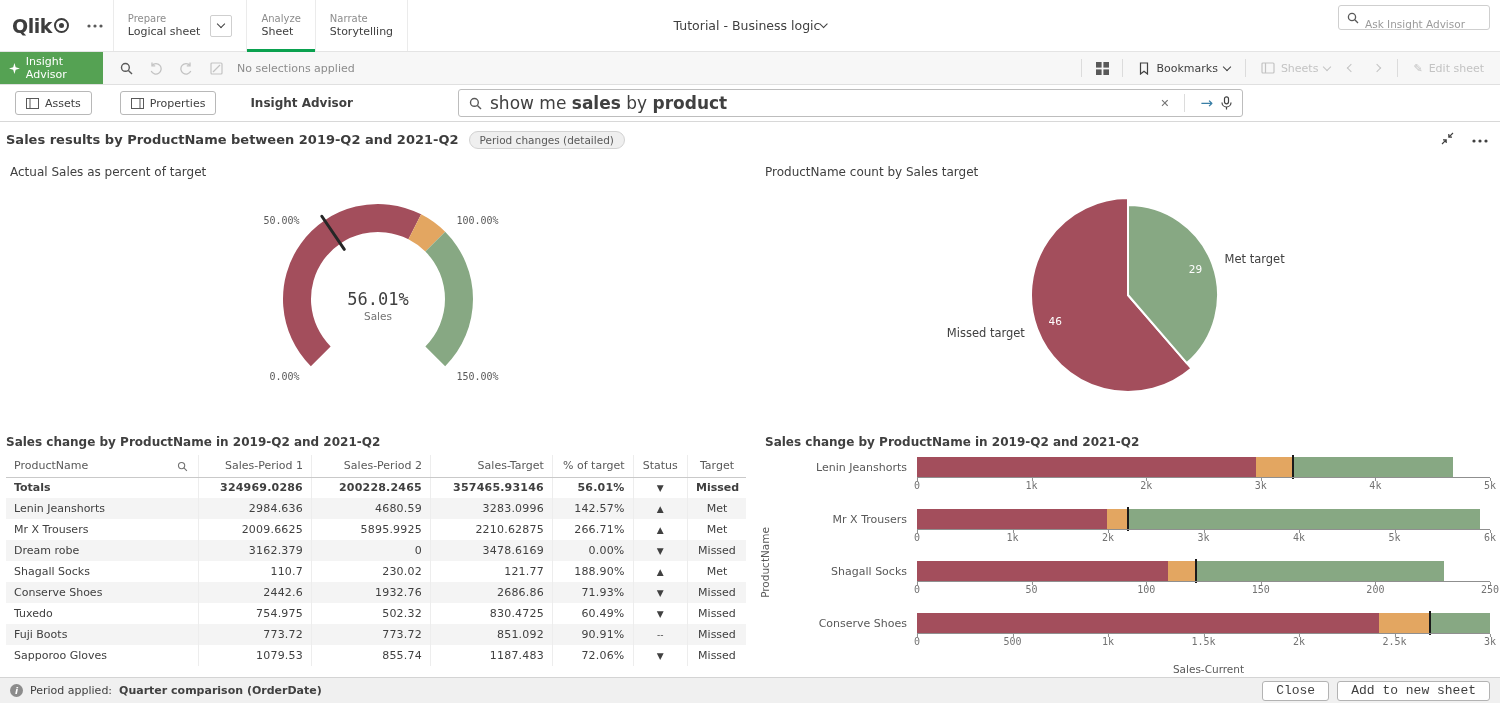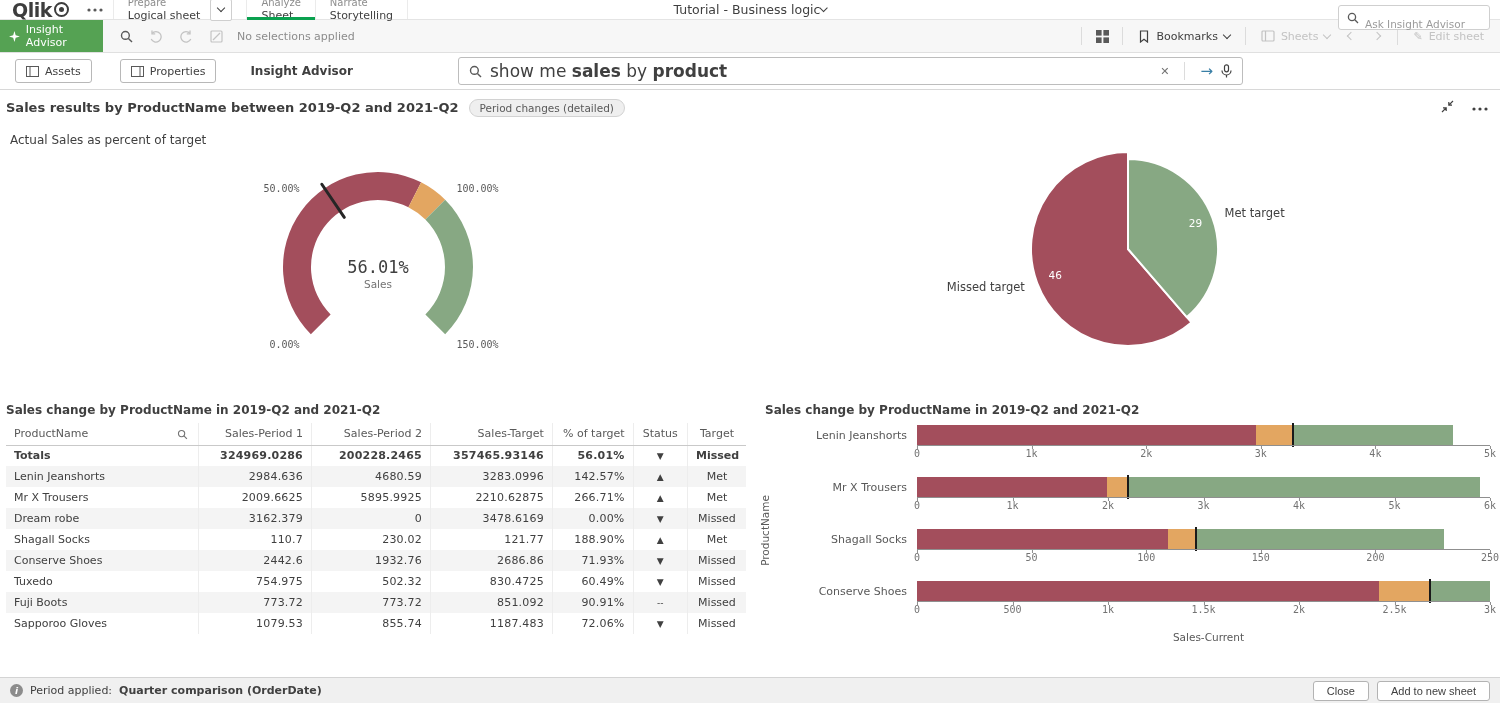--- a/index.html
+++ b/index.html
@@ -1,21 +1,21 @@
 <!DOCTYPE html>
 <html><head>
 <meta charset="utf-8">
 <style>
   * { margin:0; padding:0; box-sizing:border-box; }
   html,body { width:1500px; height:703px; overflow:hidden; background:#fff;
     font-family:"DejaVu Sans","Liberation Sans",sans-serif; font-size:11px; color:#404040; }
   body { position:relative; }
 
   
-  .topbar { height:20px; background:#fff; border-bottom:1px solid #e4e4e4; display:flex; align-items:stretch; position:relative; }
+  .topbar { height:52px; background:#fff; border-bottom:1px solid #e4e4e4; display:flex; align-items:stretch; position:relative; }
   .logo { display:flex; align-items:center; padding:0 8px 0 12px; cursor:pointer; }
   .logo-text { font-size:19px; font-weight:bold; color:#3d3d3d; letter-spacing:-0.5px; }
   .logo-q { width:15px; height:15px; border:2.5px solid #3d3d3d; border-radius:50%; margin-left:2px; position:relative; }
   .logo-q::after { content:''; position:absolute; left:50%; top:50%; width:5px; height:5px; margin:-2.5px 0 0 -2.5px; background:#3d3d3d; border-radius:50%; }
   .more-dots { display:flex; align-items:center; padding:0 10px; color:#595959; cursor:pointer; }
   .navtab { display:flex; align-items:center; gap:10px; padding:0 14px; border-left:1px solid #ebebeb; position:relative; cursor:pointer; }
   .navtab.last { border-right:1px solid #ebebeb; }
   .nt-top { font-size:10px; color:#8c8c8c; line-height:12px; }
   .nt-bottom { font-size:11px; color:#404040; line-height:14px; }
   .navtab.active::after { content:''; position:absolute; left:0; right:0; bottom:-1px; height:3px; background:#0aa14f; }
@@ -94,21 +94,21 @@
   .bullet-axis { position:relative; height:15px; border-top:1px solid #8f8f8f; }
   .tick { position:absolute; top:2px; transform:translateX(-50%); font-family:"DejaVu Sans Mono","Liberation Mono",monospace; font-size:10px; color:#737373; white-space:nowrap; }
   .tick::before { content:''; position:absolute; top:-2px; left:50%; width:1px; height:3px; background:#8f8f8f; }
   .x-label { margin-left:140px; text-align:center; font-size:10.5px; color:#595959; margin-top:-2px; }
 
   
   .footer { position:absolute; left:0; right:0; bottom:0; height:26px; background:#f0f0f0; border-top:1px solid #d4d4d4; display:flex; align-items:center; padding:0 10px; gap:7px; }
   .info-icon { width:13px; height:13px; border-radius:50%; background:#8c8c8c; color:#fff; font-size:9px; font-style:italic; font-weight:bold; display:flex; align-items:center; justify-content:center; flex:none; }
   .footer-value { font-weight:bold; }
   .footer-btns { margin-left:auto; display:flex; gap:8px; }
-  .f-btn { height:20px; padding:0 13px; background:#fff; border:1px solid #b3b3b3; border-radius:3px; font-size:11px; color:#404040; cursor:pointer; font-family:Liberation Sans, sans-serif; }
+  .f-btn { height:20px; padding:0 13px; background:#fff; border:1px solid #b3b3b3; border-radius:3px; font-size:13px; color:#404040; cursor:pointer; font-family:Liberation Mono, monospace; }
 </style>
 </head>
 <body>
 
 <div class="topbar">
   <div class="logo">
     <span class="logo-text">Qlik</span>
     <span class="logo-q"></span>
   </div>
   <div class="more-dots">
@@ -296,20 +296,21 @@
           <text x="131.51114728829322" y="44.511147288293216" fill="#595959" font-size="10" text-anchor="end" font-family="DejaVu Sans Mono,monospace">50.00%</text>
           <text x="288.4888527117068" y="44.51114728829323" fill="#595959" font-size="10" text-anchor="start" font-family="DejaVu Sans Mono,monospace">100.00%</text>
           <text x="288.4888527117068" y="201.48885271170678" fill="#595959" font-size="10" text-anchor="start" font-family="DejaVu Sans Mono,monospace">150.00%</text>
           <text x="210" y="126" fill="#404040" font-size="17" text-anchor="middle" font-family="DejaVu Sans Mono,monospace">56.01%</text>
           <text x="210" y="141" fill="#737373" font-size="10.5" text-anchor="middle">Sales</text>
         </svg>
     </div>
   </div>
 
   <div class="cell">
+    <div class="cell-title">ProductName count by Sales target</div>
     <div class="chart-center">
       <svg id="pie-svg" width="430" height="236" viewBox="0 0 430 236">
           <path d="M215 116 L278.38179858704024 189.42852039822037 A97 97 0 1 1 214.99999999999997 19 Z" fill="#a34e5c" stroke="#ffffff" stroke-width="2" stroke-linejoin="round"></path>
           <path d="M215 116 L215 26 A90 90 0 0 1 273.8078543591095 184.12955500865806 Z" fill="#87a883" stroke="#ffffff" stroke-width="2" stroke-linejoin="round"></path>
           <text x="282.4843032434162" y="93.90281259282929" fill="#ffffff" font-size="10.5" text-anchor="middle">29</text>
           <text x="311.54004491766483" y="84.09707912585303" fill="#404040" font-size="11.5" text-anchor="start">Met target</text>
           <text x="142.26691761542924" y="146.0491908721729" fill="#ffffff" font-size="10.5" text-anchor="middle">46</text>
           <text x="111.89898115589195" y="158.3429252053997" fill="#404040" font-size="11.5" text-anchor="end">Missed target</text>
         </svg>
     </div>

